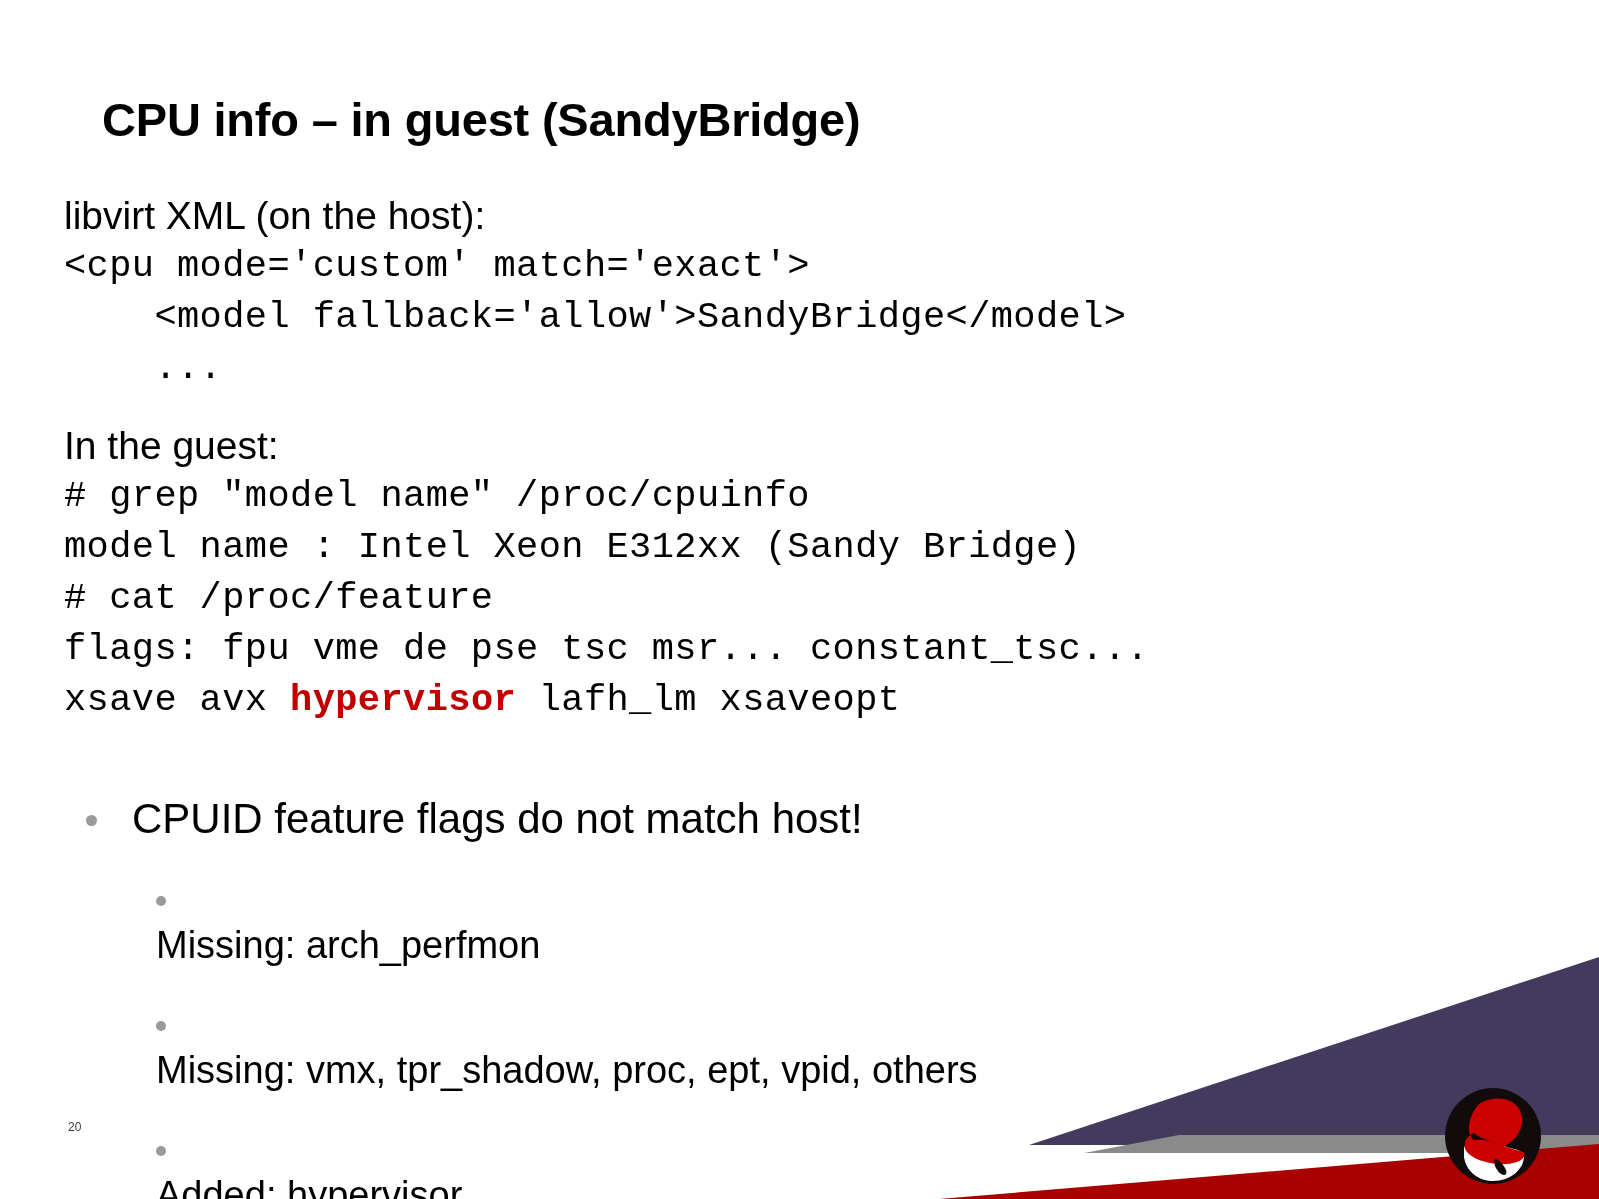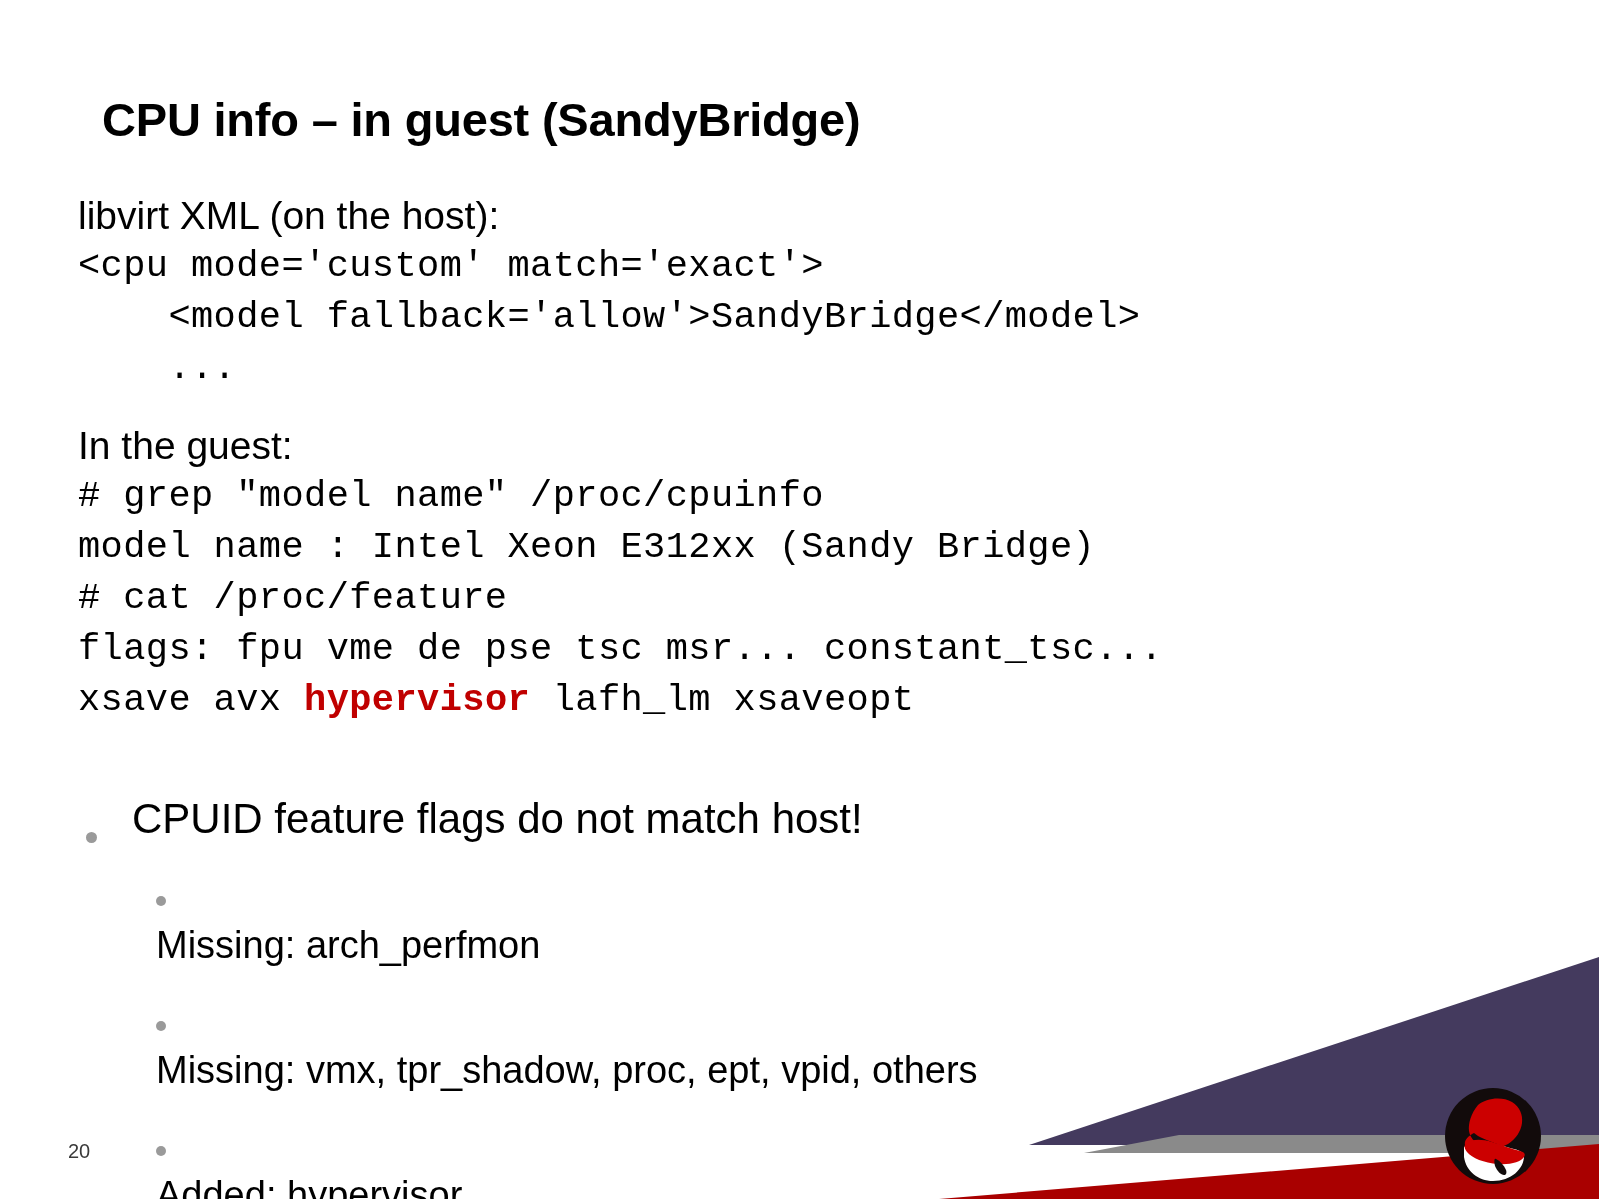--- a/index.html
+++ b/index.html
@@ -32,21 +32,21 @@
     font-weight: bold;
     letter-spacing: -0.2px;
     white-space: nowrap;
     color: #000000;
     margin-left: 24px;
   }
 
   
   .body-block {
     position: absolute;
-    left: 78px;
+    left: 64px;
     top: 190px;
     width: 1420px;
   }
 
   .sans-line {
     font-family: "Liberation Sans", sans-serif;
     font-size: 39px;
     line-height: 51px;
     white-space: pre;
     color: #000000;
@@ -82,21 +82,20 @@
     display: flex;
     align-items: flex-start;
     font-family: "Liberation Sans", sans-serif;
     color: #000000;
   }
 
   .bullet-l1 {
     font-size: 42px;
     line-height: 82px;
     margin-left: 8px;
-    align-items: center;
   }
 
   .bullet-l2 {
     font-size: 38px;
     line-height: 79px;
     margin-left: 78px;
     flex-direction: column;
   }
 
   .dot {
@@ -121,24 +120,23 @@
 
   .bullet-text {
     white-space: pre;
   }
 
   
   .page-number {
     position: absolute;
     left: 68px;
     top: 1120px;
-    font-size: 20px;
+    font-size: 12px;
     color: #3a3a3a;
     font-family: "Liberation Sans", sans-serif;
-    margin-top: 20px;
   }
 
   
   .corner-deco {
     position: absolute;
     right: 0;
     bottom: 0;
     width: 720px;
     height: 260px;
     pointer-events: none;

